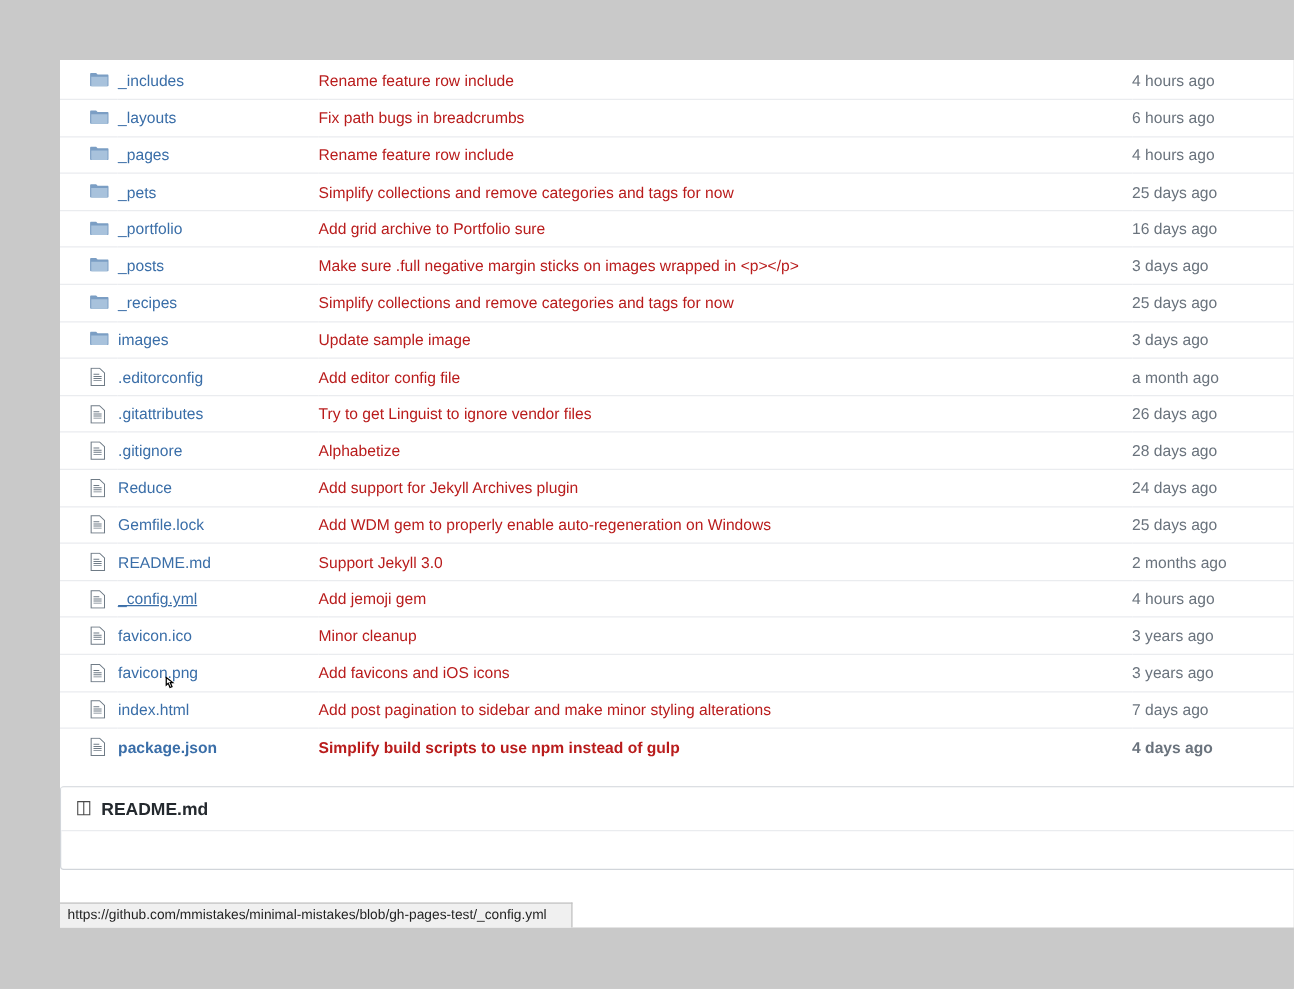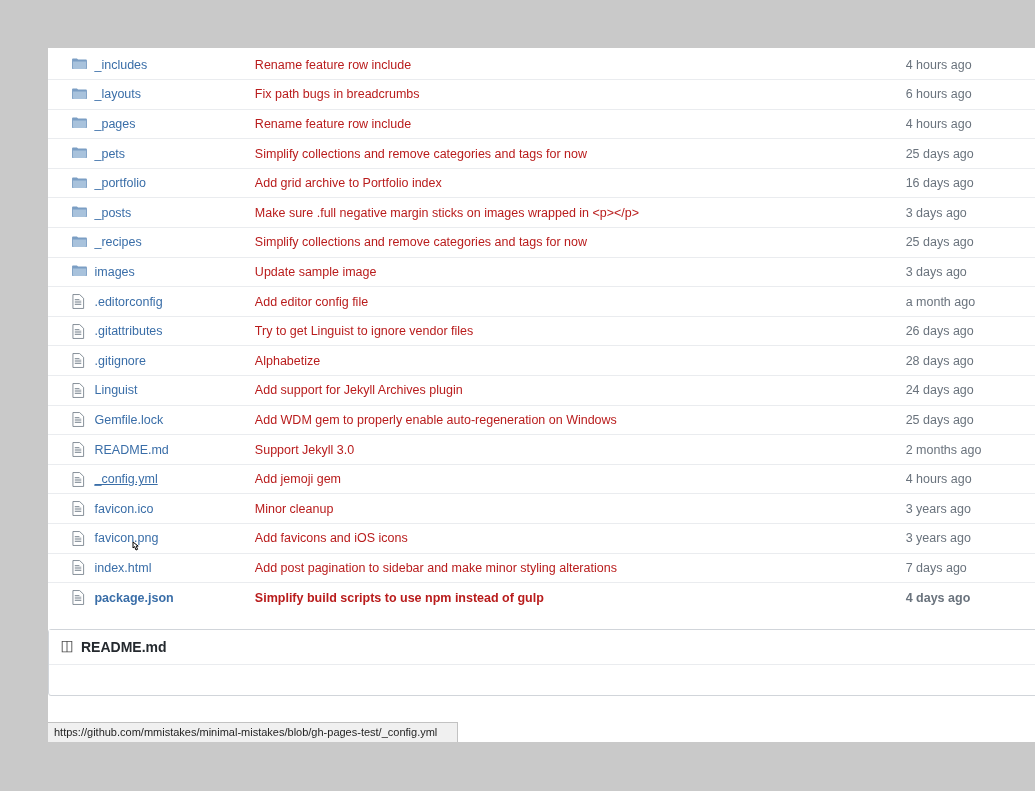--- a/index.html
+++ b/index.html
@@ -169,21 +169,21 @@
               <td class="cell col-name"><a class="name-link">_pets</a></td>
               <td class="cell col-msg"><a class="msg-link">Simplify collections and remove categories and tags for now</a></td>
               <td class="cell col-age"><span class="age">25 days ago</span></td>
             </tr>
             <tr class="file-row">
               <td class="cell col-icon"><span class="icon-dir"><svg width="15" height="13" viewBox="0 0 16 14" aria-hidden="true">
                     <path fill="#7b9ec4" d="M0 2.5C0 1.9 0.4 1.5 1 1.5h4.2l1.3 1.3H15c0.6 0 1 0.4 1 1V12c0 0.6-0.4 1-1 1H1c-0.6 0-1-0.4-1-1V2.5z"></path>
                     <path fill="#a8c2dc" d="M1 4.8h14V12c0 0.5-0.4 0.9-1 0.9H2c-0.6 0-1-0.4-1-0.9V4.8z"></path>
                   </svg></span></td>
               <td class="cell col-name"><a class="name-link">_portfolio</a></td>
-              <td class="cell col-msg"><a class="msg-link">Add grid archive to Portfolio index</a></td>
+              <td class="cell col-msg"><a class="msg-link">Add grid archive to Portfolio sure</a></td>
               <td class="cell col-age"><span class="age">16 days ago</span></td>
             </tr>
             <tr class="file-row">
               <td class="cell col-icon"><span class="icon-dir"><svg width="15" height="13" viewBox="0 0 16 14" aria-hidden="true">
                     <path fill="#7b9ec4" d="M0 2.5C0 1.9 0.4 1.5 1 1.5h4.2l1.3 1.3H15c0.6 0 1 0.4 1 1V12c0 0.6-0.4 1-1 1H1c-0.6 0-1-0.4-1-1V2.5z"></path>
                     <path fill="#a8c2dc" d="M1 4.8h14V12c0 0.5-0.4 0.9-1 0.9H2c-0.6 0-1-0.4-1-0.9V4.8z"></path>
                   </svg></span></td>
               <td class="cell col-name"><a class="name-link">_posts</a></td>
               <td class="cell col-msg"><a class="msg-link">Make sure .full negative margin sticks on images wrapped in &lt;p&gt;&lt;/p&gt;</a></td>
               <td class="cell col-age"><span class="age">3 days ago</span></td>
@@ -231,21 +231,21 @@
                   </svg></span></td>
               <td class="cell col-name"><a class="name-link">.gitignore</a></td>
               <td class="cell col-msg"><a class="msg-link">Alphabetize</a></td>
               <td class="cell col-age"><span class="age">28 days ago</span></td>
             </tr>
             <tr class="file-row">
               <td class="cell col-icon"><span class="icon-file"><svg width="13" height="15" viewBox="0 0 14 16" aria-hidden="true">
                     <path fill="#ffffff" stroke="#6f7b86" stroke-width="0.9" d="M1 0.5h7.2L12.5 4.6V15.5H1z"></path>
                     <path fill="#6f7b86" d="M3 5.4h5v0.8H3zM3 7.2h7v0.8H3zM3 9h7v0.8H3zM3 10.8h7v0.8H3z"></path>
                   </svg></span></td>
-              <td class="cell col-name"><a class="name-link">Linguist</a></td>
+              <td class="cell col-name"><a class="name-link">Reduce</a></td>
               <td class="cell col-msg"><a class="msg-link">Add support for Jekyll Archives plugin</a></td>
               <td class="cell col-age"><span class="age">24 days ago</span></td>
             </tr>
             <tr class="file-row">
               <td class="cell col-icon"><span class="icon-file"><svg width="13" height="15" viewBox="0 0 14 16" aria-hidden="true">
                     <path fill="#ffffff" stroke="#6f7b86" stroke-width="0.9" d="M1 0.5h7.2L12.5 4.6V15.5H1z"></path>
                     <path fill="#6f7b86" d="M3 5.4h5v0.8H3zM3 7.2h7v0.8H3zM3 9h7v0.8H3zM3 10.8h7v0.8H3z"></path>
                   </svg></span></td>
               <td class="cell col-name"><a class="name-link">Gemfile.lock</a></td>
               <td class="cell col-msg"><a class="msg-link">Add WDM gem to properly enable auto-regeneration on Windows</a></td>

